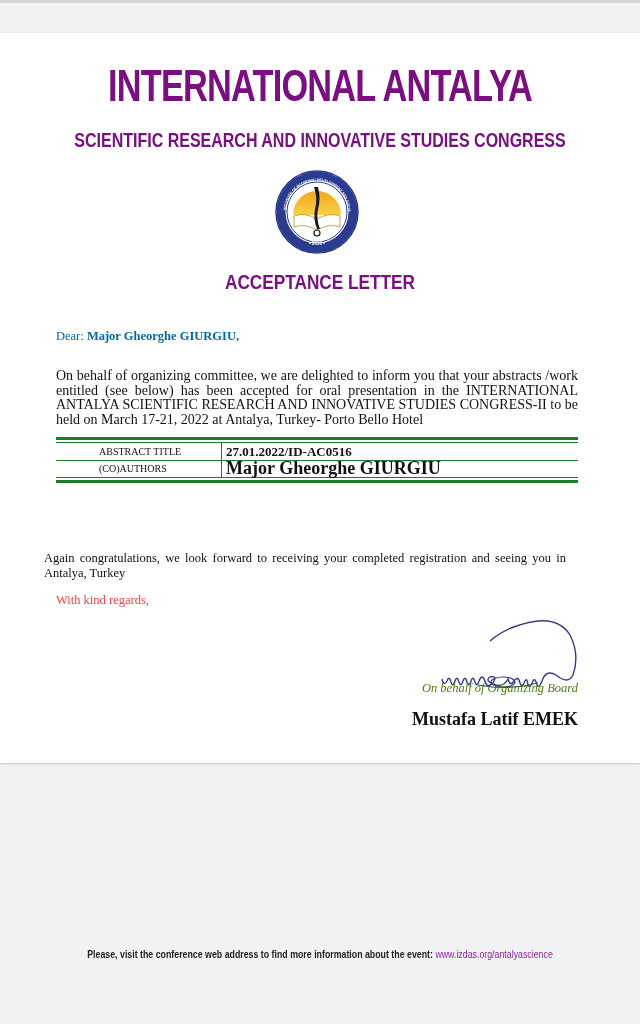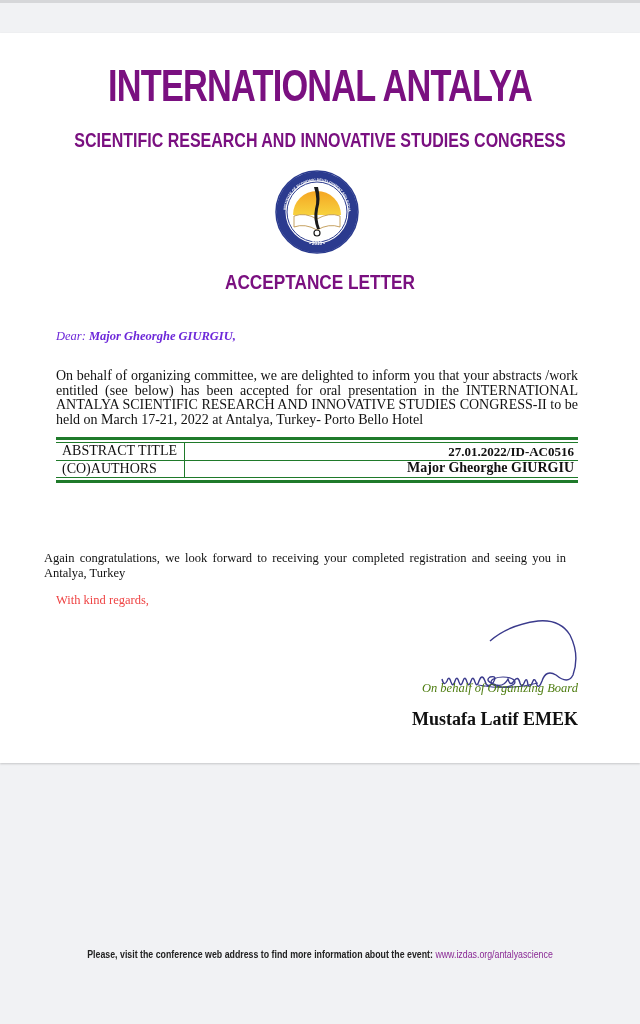--- a/index.html
+++ b/index.html
@@ -3,29 +3,29 @@
 <meta charset="utf-8">
 <style>
   html, body { margin:0; padding:0; }
   body { width:640px; height:1024px; background:#f1f2f4; position:relative; overflow:hidden; font-family:"Liberation Serif", serif; }
   .topbar { position:absolute; left:0; top:0; width:640px; height:3px; background:#d6d7d9; }
   .page { position:absolute; left:0; top:33px; width:640px; height:730px; background:#ffffff; box-shadow:0 1px 2px rgba(0,0,0,0.18); }
   .title1 { position:absolute; left:0; width:640px; top:28px; text-align:center; color:#7a1080; font-family:"Liberation Sans", sans-serif; font-weight:bold; font-size:44px; letter-spacing:-1px; transform:scaleX(0.78); transform-origin:center; line-height:50px; }
   .title2 { position:absolute; left:0; width:640px; top:95px; text-align:center; color:#7a1080; font-family:"Liberation Sans", sans-serif; font-weight:bold; font-size:20px; transform:scaleX(0.8); transform-origin:center; line-height:24px; }
   .logo { position:absolute; left:274px; top:136px; width:86px; height:86px; }
   .acc { position:absolute; left:0; width:640px; top:236px; text-align:center; color:#7a1080; font-family:"Liberation Sans", sans-serif; font-weight:bold; font-size:21px; transform:scaleX(0.82); transform-origin:center; line-height:26px; }
-  .dear { position:absolute; left:56px; top:296px; font-size:12.5px; color:#6d28d9;font-style:italic; }
+  .dear { position:absolute; left:56px; top:296px; font-size:12.5px; color:#0369a1; }
   .dear b { font-weight:bold; }
   .para { position:absolute; left:56px; width:522px; top:336px; font-size:14px; color:#111; line-height:14.5px; text-align:justify; }
   .tbl { position:absolute; left:56px; top:404px; width:522px; }
   .dbl { height:6px; border-top:3px solid #1f7a2a; border-bottom:1.5px solid #1f7a2a; box-sizing:border-box; }
   .row1 { display:flex; border-bottom:1.5px solid #1f7a2a; }
   .row2 { display:flex; }
-  .c1 { width:129px; border-right:1.5px solid #1f7a2a; font-size:14px; color:#111; display:flex; align-items:center; padding-left:6px; box-sizing:border-box; }
-  .c2 { flex:1; text-align:right; font-size:12px; color:#111; line-height:12.6px; padding:3px 4px 1px; }
+  .c1 { width:129px; border-right:1.5px solid #1f7a2a; font-size:10px; color:#111; display:flex; align-items:center; padding-left:6px; box-sizing:border-box;margin-left:37px; }
+  .c2 { flex:1; text-align:left; font-size:12px; color:#111; line-height:12.6px; padding:3px 4px 1px; }
   .c2 .id { font-weight:bold; font-size:13px; }
   .again { position:absolute; left:44px; width:522px; top:518px; font-size:12.5px; color:#111; line-height:14.5px; text-align:justify; }
   .regards { position:absolute; left:56px; top:560px; font-size:12.5px; color:#ef4444; }
   .sig { position:absolute; left:438px; top:582px; width:145px; height:95px; }
   .signame { position:absolute; right:62px; top:676px; font-size:18px; font-weight:bold; color:#111; }
   .sigrole { position:absolute; right:62px; top:648px; font-size:12.5px; font-style:italic; color:#4d7c0f; }
   .footer { position:absolute; left:0; width:640px; top:915px; text-align:center; font-family:"Liberation Sans", sans-serif; font-weight:bold; font-size:11px; color:#222; transform:scaleX(0.8); transform-origin:center; white-space:nowrap; }
   .footer .url { color:#8a2a95; font-weight:normal; }
 </style>
 </head>
@@ -67,21 +67,21 @@
   <div class="tbl">
     <div class="dbl"></div>
     <div class="row1">
       <div class="c1">ABSTRACT TITLE</div>
       <div class="c2">
         <div class="id">27.01.2022/ID-AC0516</div>
       </div>
     </div>
     <div class="row2">
       <div class="c1" style="height:16px;">(CO)AUTHORS</div>
-      <div class="c2" style="font-weight:bold;font-size:14px;padding-top:1px;">Major Gheorghe GIURGIU</div>
+      <div class="c2" style="font-weight:bold;font-size:18px;padding-top:1px;">Major Gheorghe GIURGIU</div>
     </div>
     <div class="dbl" style="border-top:1.5px solid #1f7a2a;border-bottom:3px solid #1f7a2a;"></div>
   </div>
 
   <div class="again">Again congratulations, we look forward to receiving your completed registration and seeing you in Antalya, Turkey</div>
   <div class="regards">With kind regards,</div>
 
   <svg class="sig" viewBox="0 0 145 95">
     <path d="M4 64 Q6 72 9 66 Q11 60 13 67 Q15 73 17 66 Q19 60 21 67 Q23 73 25 66 Q27 60 29 67 Q31 73 33 66 Q35 60 37 67 Q39 73 41 66 Q44 58 47 66 Q49 74 55 68 Q60 60 52 62 Q46 66 58 70 Q66 72 70 64 Q72 72 76 66 Q80 60 82 68 Q84 74 87 66 Q89 62 90 70 Q92 74 95 66 Q97 62 99 70 Q101 74 104 66 Q108 54 118 60 Q130 70 135 60 Q142 40 132 20 Q122 4 100 6 Q70 10 52 26" fill="none" stroke="#3a3a8c" stroke-width="1.4"></path>
     <ellipse cx="65" cy="67" rx="12" ry="5" fill="none" stroke="#3a3a8c" stroke-width="1.2"></ellipse>

